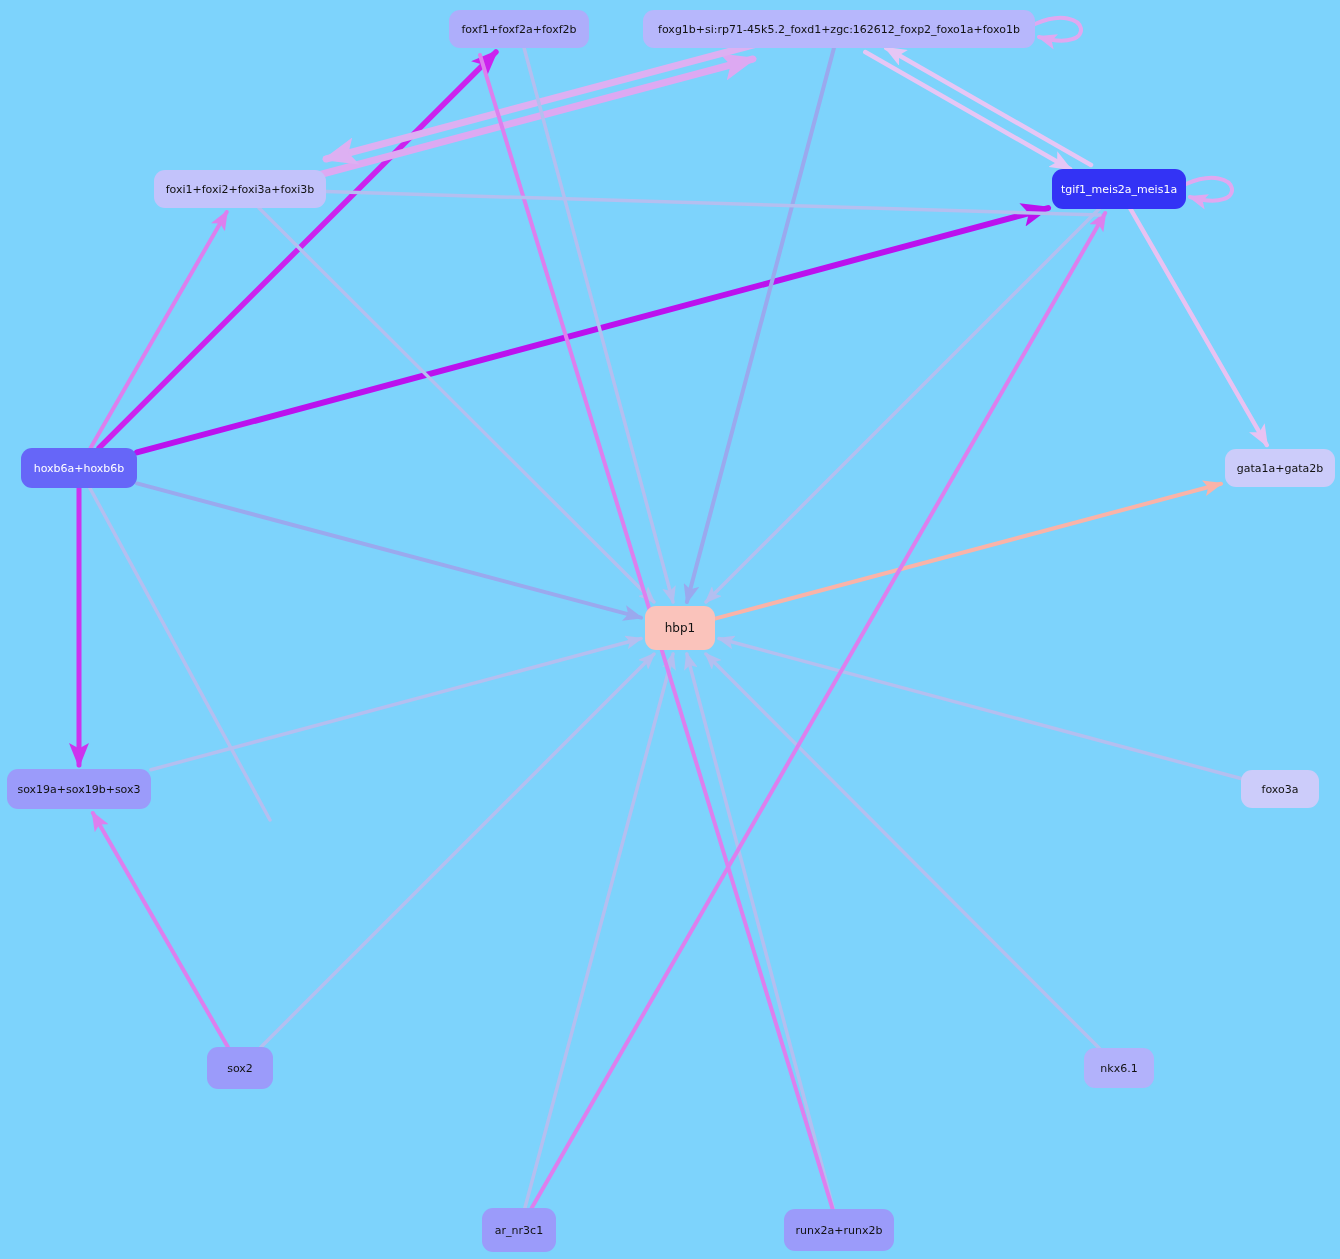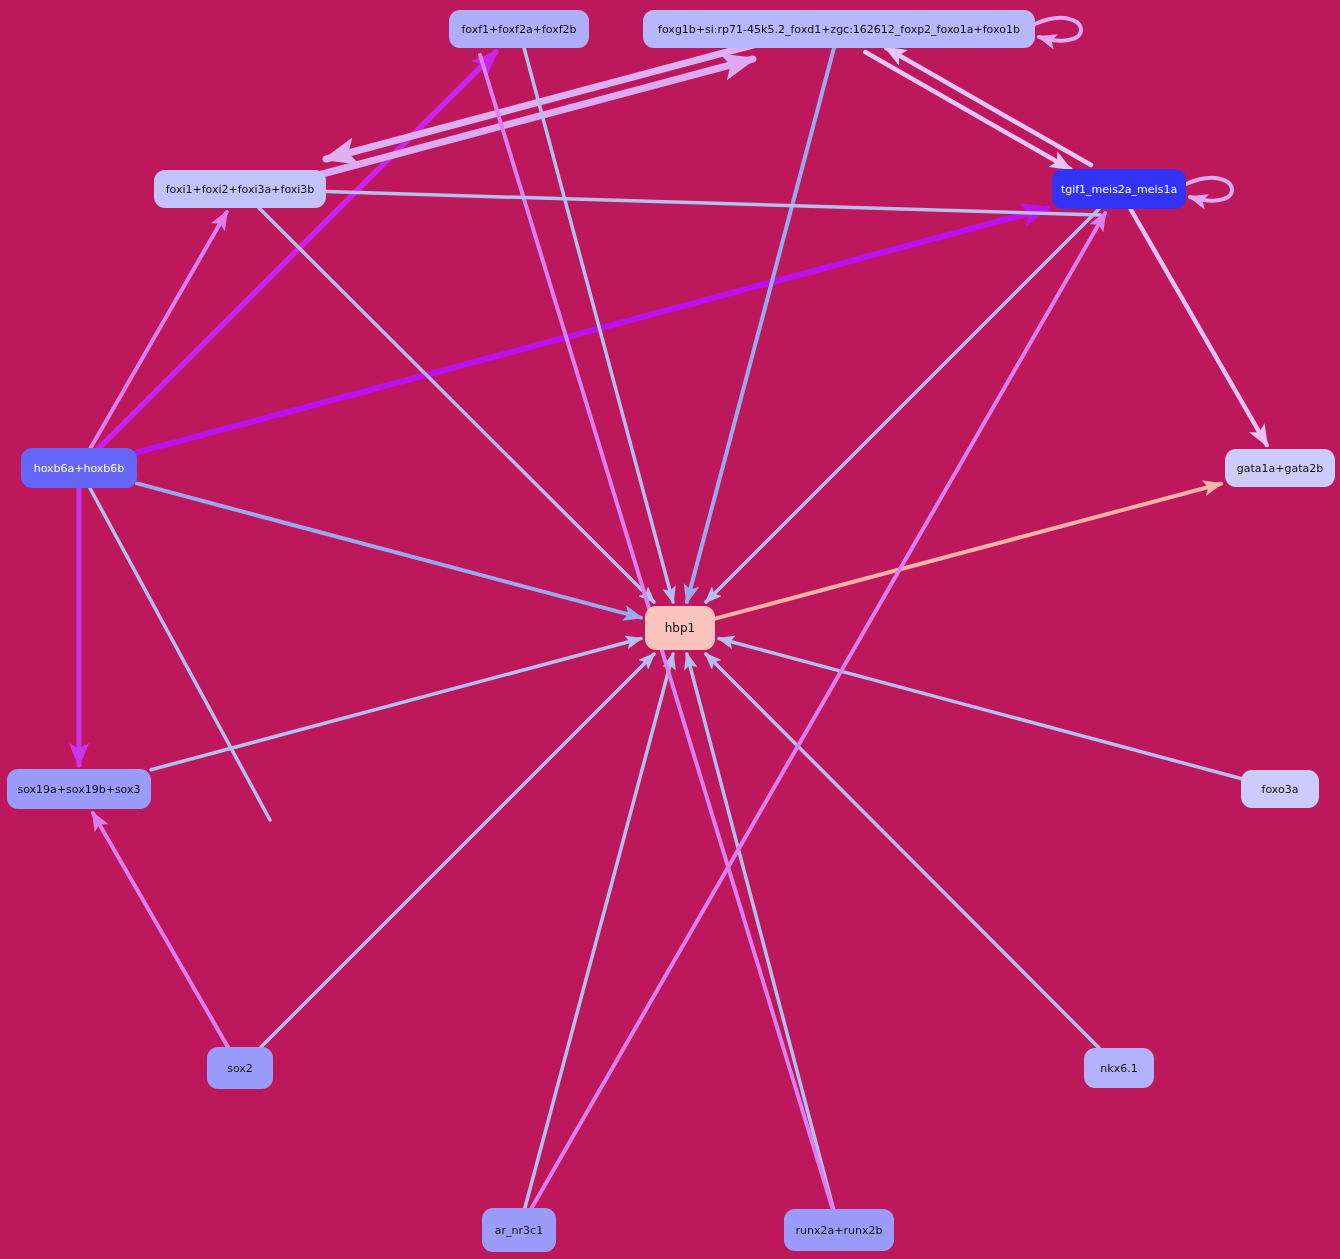--- a/index.html
+++ b/index.html
@@ -1,17 +1,17 @@
 <!DOCTYPE html>
 <html><head>
 <meta charset="utf-8">
 <style>
   html,body{margin:0;padding:0;background:#ffffff;}
   body{width:1340px;height:1259px;overflow:hidden;font-family:"DejaVu Sans",sans-serif;}
-  #stage{position:relative;width:1340px;height:1259px;background:#be185d;}
+  #stage{position:relative;width:1340px;height:1259px;background:#7dd3fc;}
   svg#graph{position:absolute;left:0;top:0;width:1340px;height:1259px;}
   .node-rect{stroke:none;}
   .node-label{font-family:"DejaVu Sans",sans-serif;text-anchor:middle;dominant-baseline:central;}
 </style>
 </head>
 <body>
 
 <div id="stage">
   <svg id="graph" viewBox="0 0 1340 1259">
     <defs id="arrow-defs">

